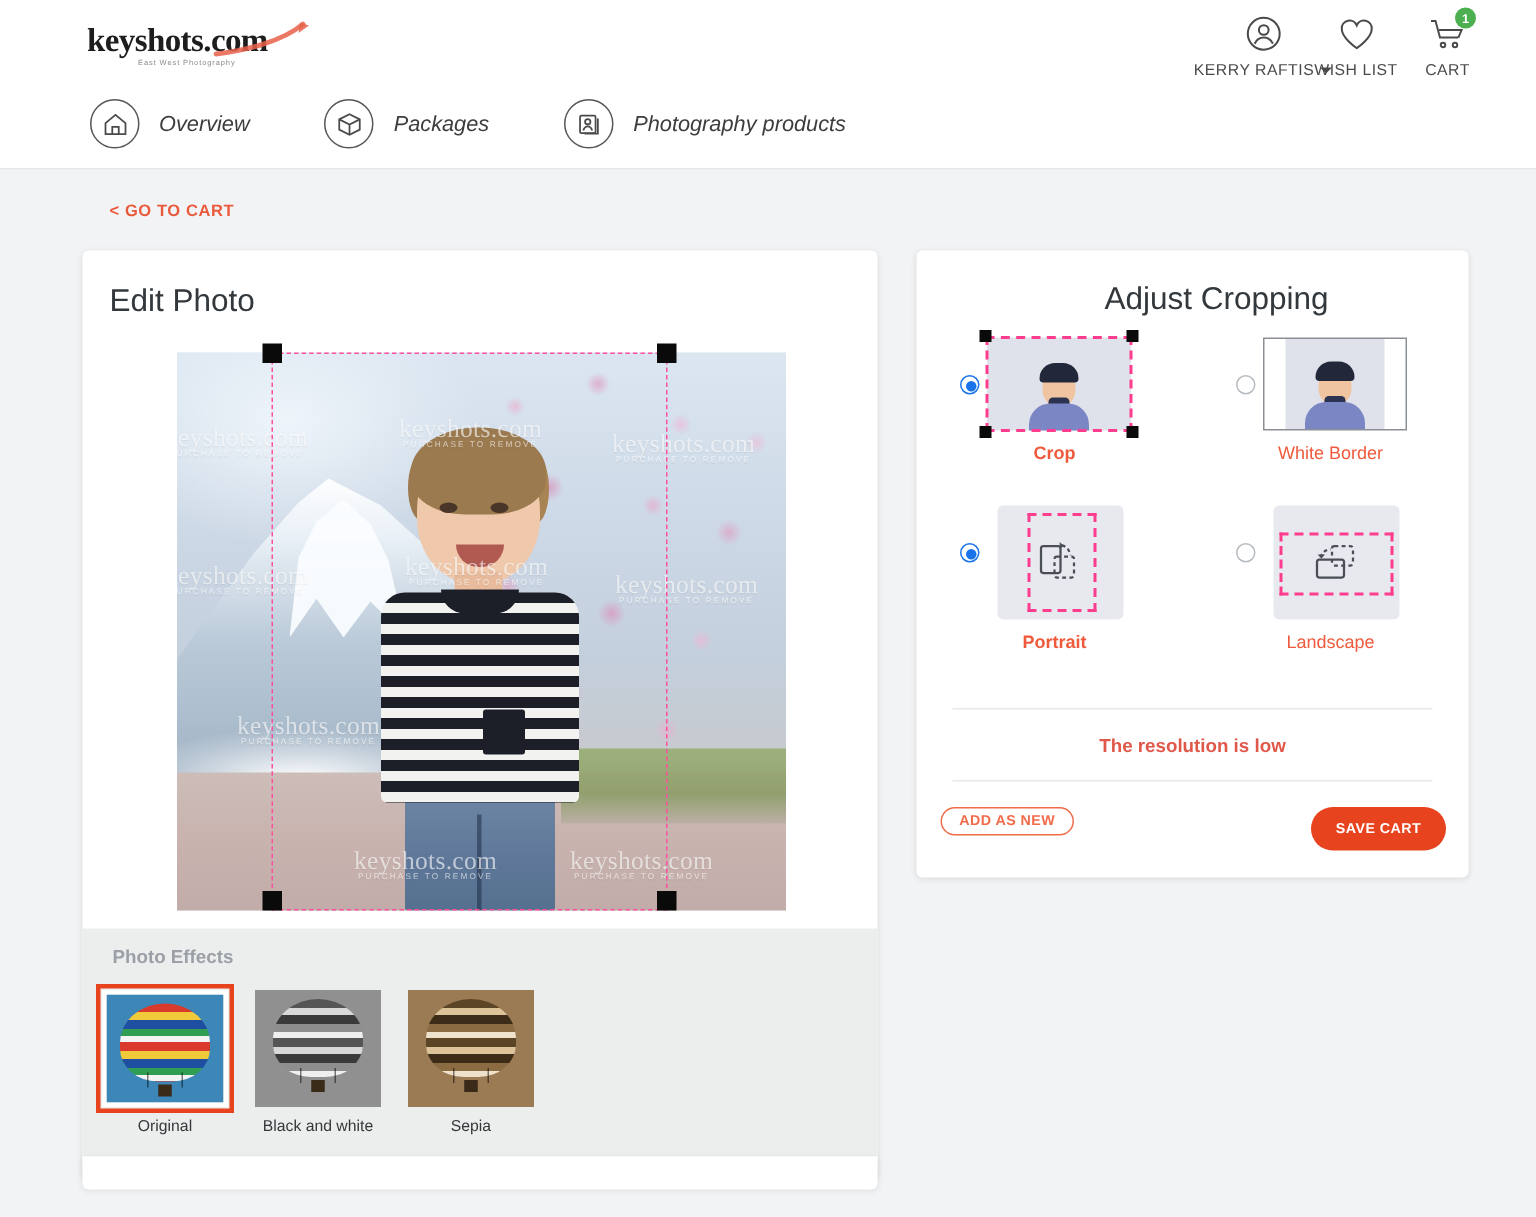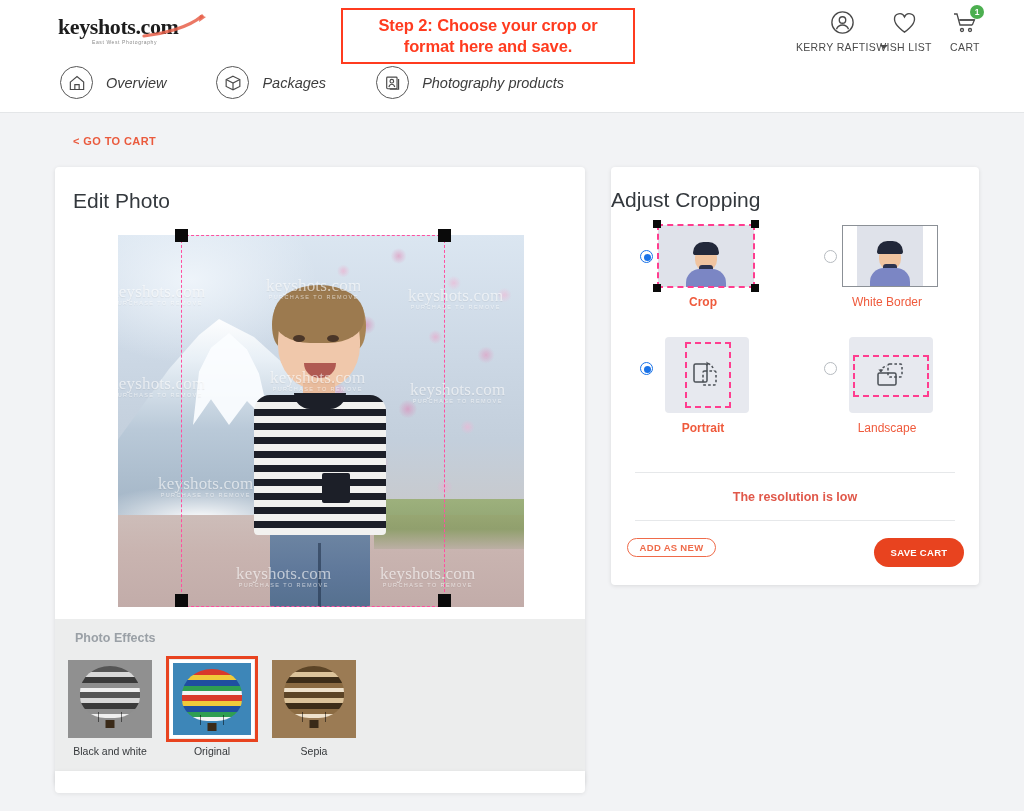--- a/index.html
+++ b/index.html
@@ -91,21 +91,21 @@
     position: absolute; background: #fff;
     border-radius: 4px; box-shadow: 0 1px 4px rgba(0,0,0,.10);
   }
   .card-left  { left: 55px;  top: 167px; width: 530px; height: 618px; }
   .card-right { left: 611px; top: 167px; width: 368px; height: 418px; }
 
   .panel-title {
     position: absolute; font-size: 21px; color: #33383d; font-weight: 400;
   }
   .title-edit { left: 73px;  top: 189px; }
-  .title-crop { left: 611px; top: 188px; width: 400px; }
+  .title-crop { left: 611px; top: 188px; width: 400px; text-align: center; }
 
   
   .photo-area {
     position: absolute; left: 118px; top: 235px;
     width: 406px; height: 372px;
     background: linear-gradient(180deg,#dfe7ef 0%,#cfdbe8 22%,#c7d3e0 45%,#cbd2d8 70%,#d4cfcc 100%);
     overflow: hidden;
   }
   
   .ph-sky {
@@ -296,26 +296,20 @@
 
   <div class="logo-wrap">
     <div class="logo-text">keyshots.com</div>
     <div class="logo-tag">East West Photography</div>
     <svg class="logo-swoosh" viewBox="0 0 66 26">
       <path d="M2 22 C20 20 46 14 60 2" stroke="#e8604a" stroke-width="3.2" fill="none" stroke-linecap="round" opacity=".85"></path>
       <path d="M58 1 L64 3 L57 8 Z" fill="#e8604a" opacity=".85"></path>
     </svg>
   </div>
 
-  <div class="callout">
-    <span>
-      <span>Step 2: Choose your crop or</span><br>
-      <span>format here and save.</span>
-    </span>
-  </div>
 
   <div class="acct acct-user">
     <div class="ic">
       <svg width="25" height="25" viewBox="0 0 24 24" fill="none" stroke="#4a4a4a" stroke-width="1.3">
         <circle cx="12" cy="12" r="10.2"></circle>
           <circle cx="12" cy="9.6" r="3.1"></circle>
         <path d="M6.2 18.4c1.1-2.6 3.3-4 5.8-4s4.7 1.4 5.8 4"></path>
       </svg>
     </div>
     <div class="lbl">
@@ -436,37 +430,37 @@
 <div class="handle h-tl"></div>
 <div class="handle h-tr"></div>
 <div class="handle h-bl"></div>
 <div class="handle h-br"></div>
 
 <div class="effects">
   <div class="effects-title">Photo Effects</div>
 </div>
 
 <div class="eff-row">
+  <div class="eff sel">
+    <div class="eff-thumb">
+      <div class="bal-sky-o"></div>
+        <div class="bal o"></div>
+      <div class="bal-ropes"></div>
+        <div class="bal-basket"></div>
+    </div>
+    <div class="cap">Original</div>
+  </div>
   <div class="eff">
     <div class="eff-thumb">
       <div class="bal-sky-g"></div>
         <div class="bal g"></div>
       <div class="bal-ropes"></div>
         <div class="bal-basket"></div>
     </div>
     <div class="cap">Black and white</div>
-  </div>
-  <div class="eff sel">
-    <div class="eff-thumb">
-      <div class="bal-sky-o"></div>
-        <div class="bal o"></div>
-      <div class="bal-ropes"></div>
-        <div class="bal-basket"></div>
-    </div>
-    <div class="cap">Original</div>
   </div>
   <div class="eff">
     <div class="eff-thumb">
       <div class="bal-sky-s"></div>
         <div class="bal s"></div>
       <div class="bal-ropes"></div>
         <div class="bal-basket"></div>
     </div>
     <div class="cap">Sepia</div>
   </div>

